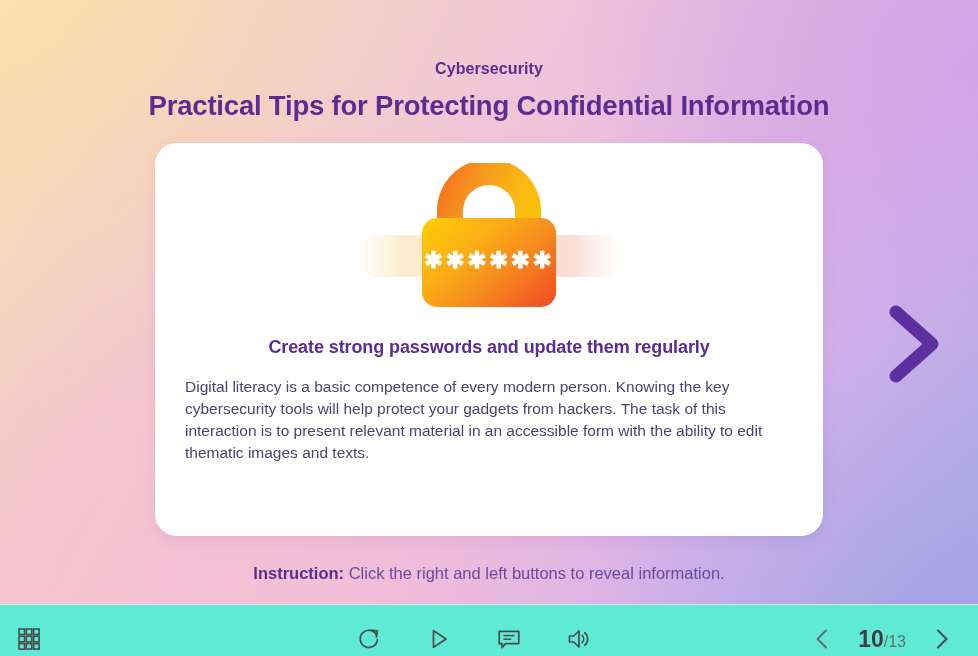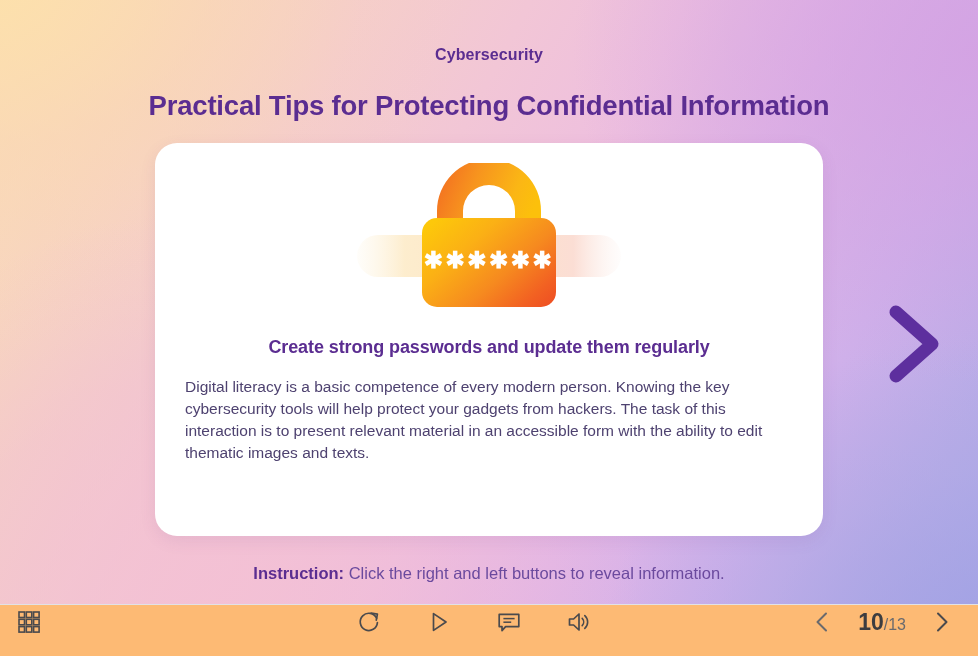--- a/index.html
+++ b/index.html
@@ -60,21 +60,21 @@
     background: radial-gradient(ellipse 480px 400px at 101% 100%,
         rgba(160,160,228,0.85) 0%,
         rgba(168,166,228,0.40) 46%,
         rgba(168,166,228,0) 80%);
   }
 
   
   .eyebrow {
     position: absolute;
     left: 0; right: 0;
-    top: 46px;
+    top: 60px;
     text-align: center;
     font-size: 16px;
     font-weight: bold;
     color: #5b2d91;
     letter-spacing: 0.1px;
   }
 
   .page-title {
     position: absolute;
     left: 0; right: 0;
@@ -159,24 +159,24 @@
     padding: 0;
   }
 
   
   .toolbar {
     position: absolute;
     left: 0;
     bottom: 0;
     width: 978px;
     height: 52px;
-    background: #fdba74;
+    background: #5eead4;
     border-top: 1px solid #e2e2e6;
     display: flex;
-    align-items: flex-start;
+    align-items: flex-end;
   }
   .tb-left {
     display: flex;
     align-items: center;
     padding-left: 12px;
     width: 200px;
   }
   .tb-center {
     flex: 1;
     display: flex;

